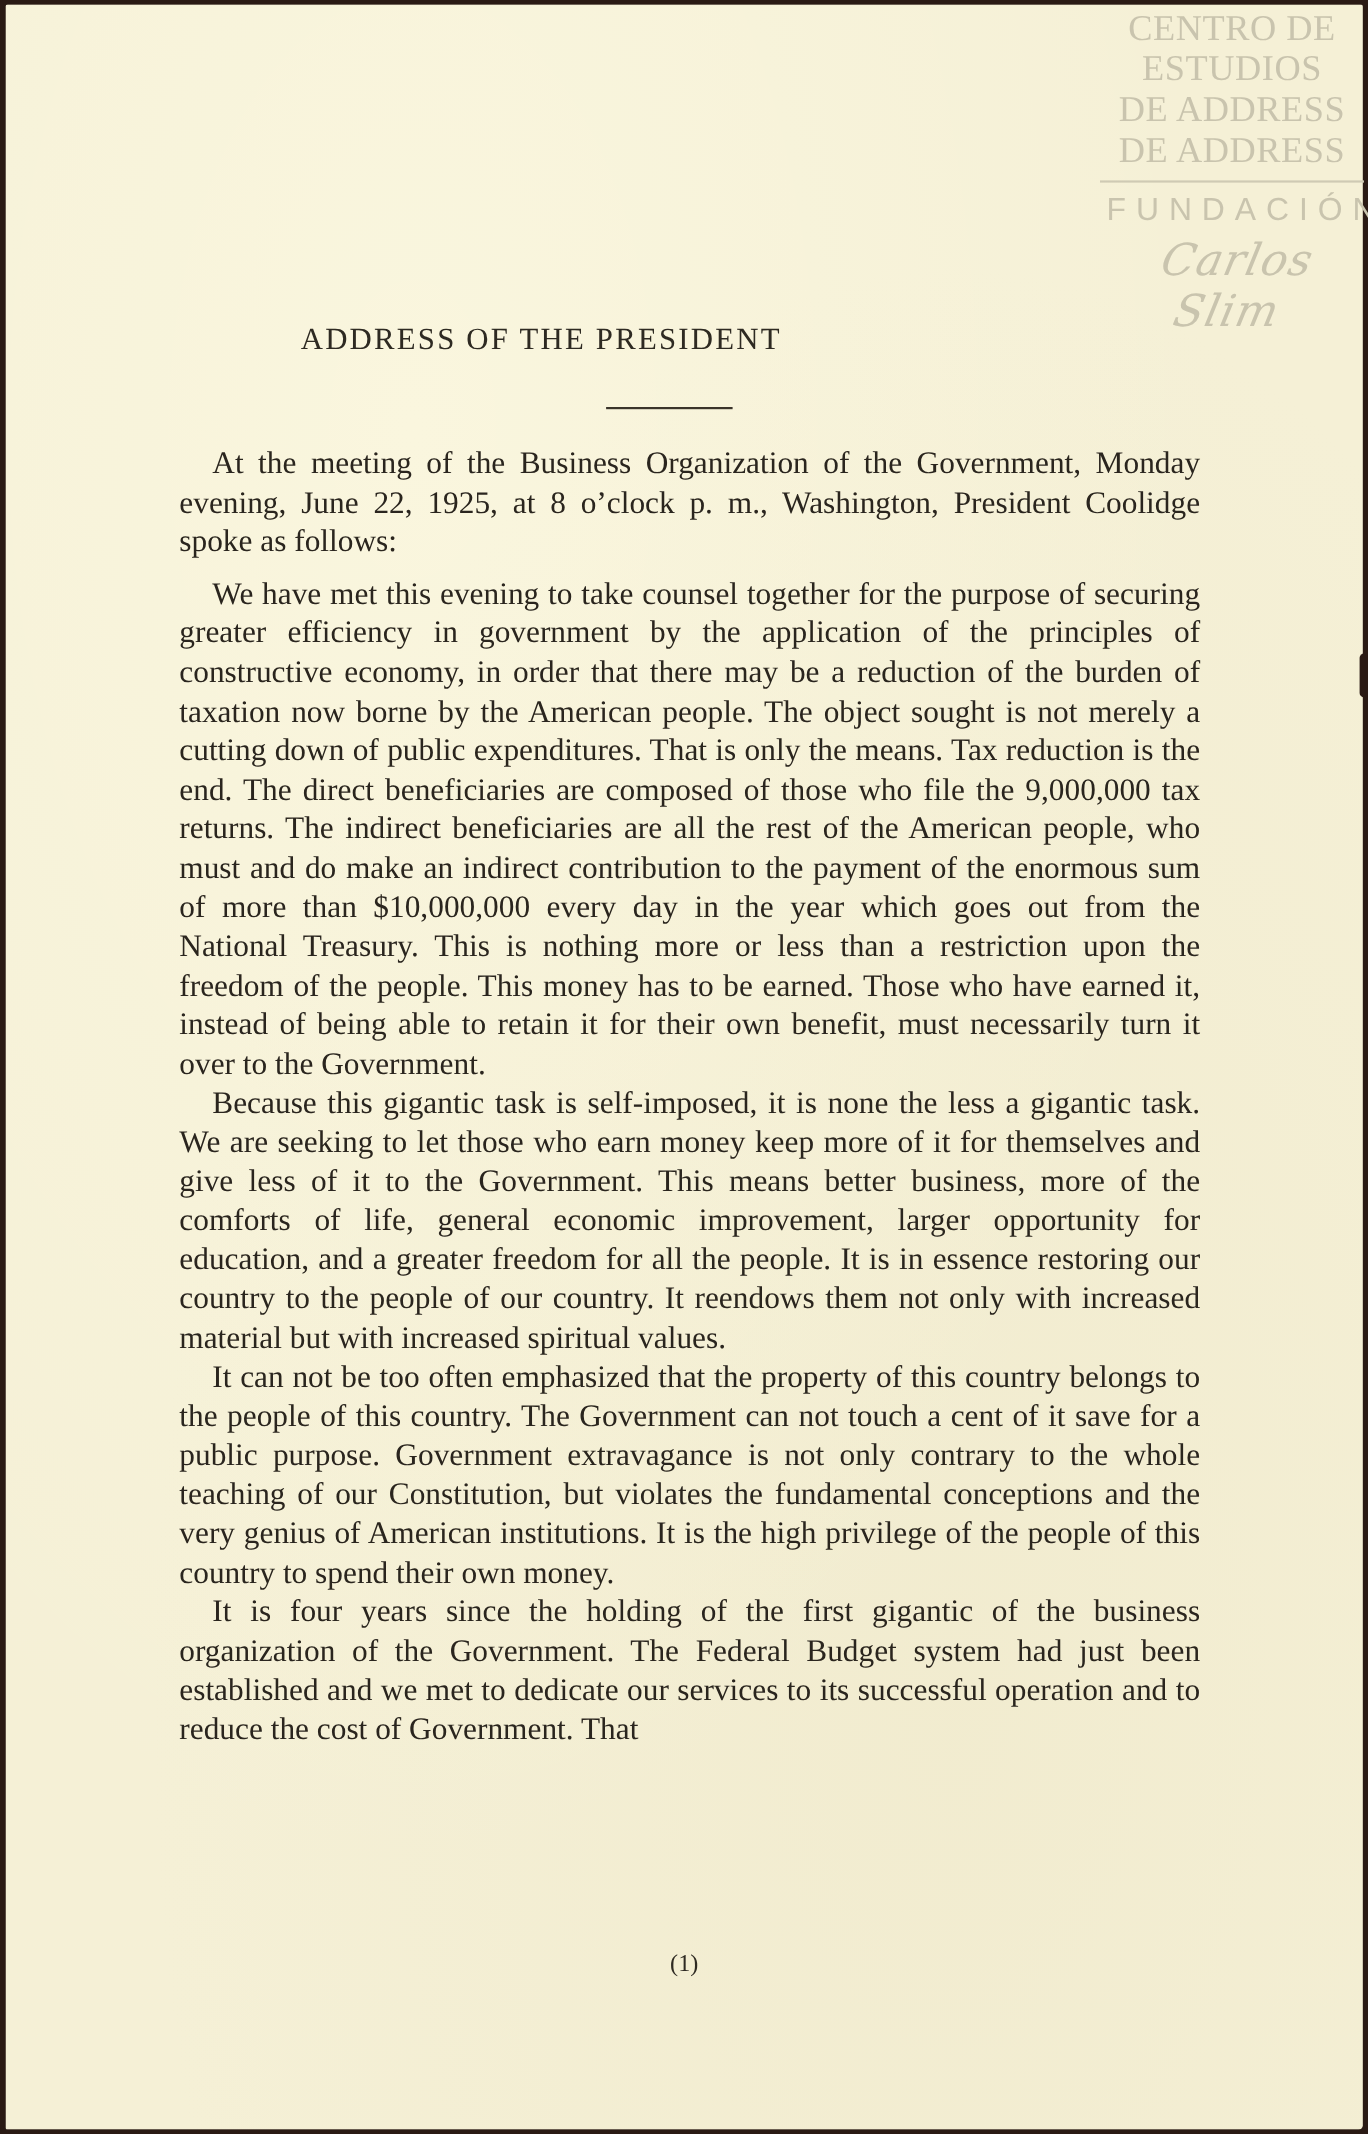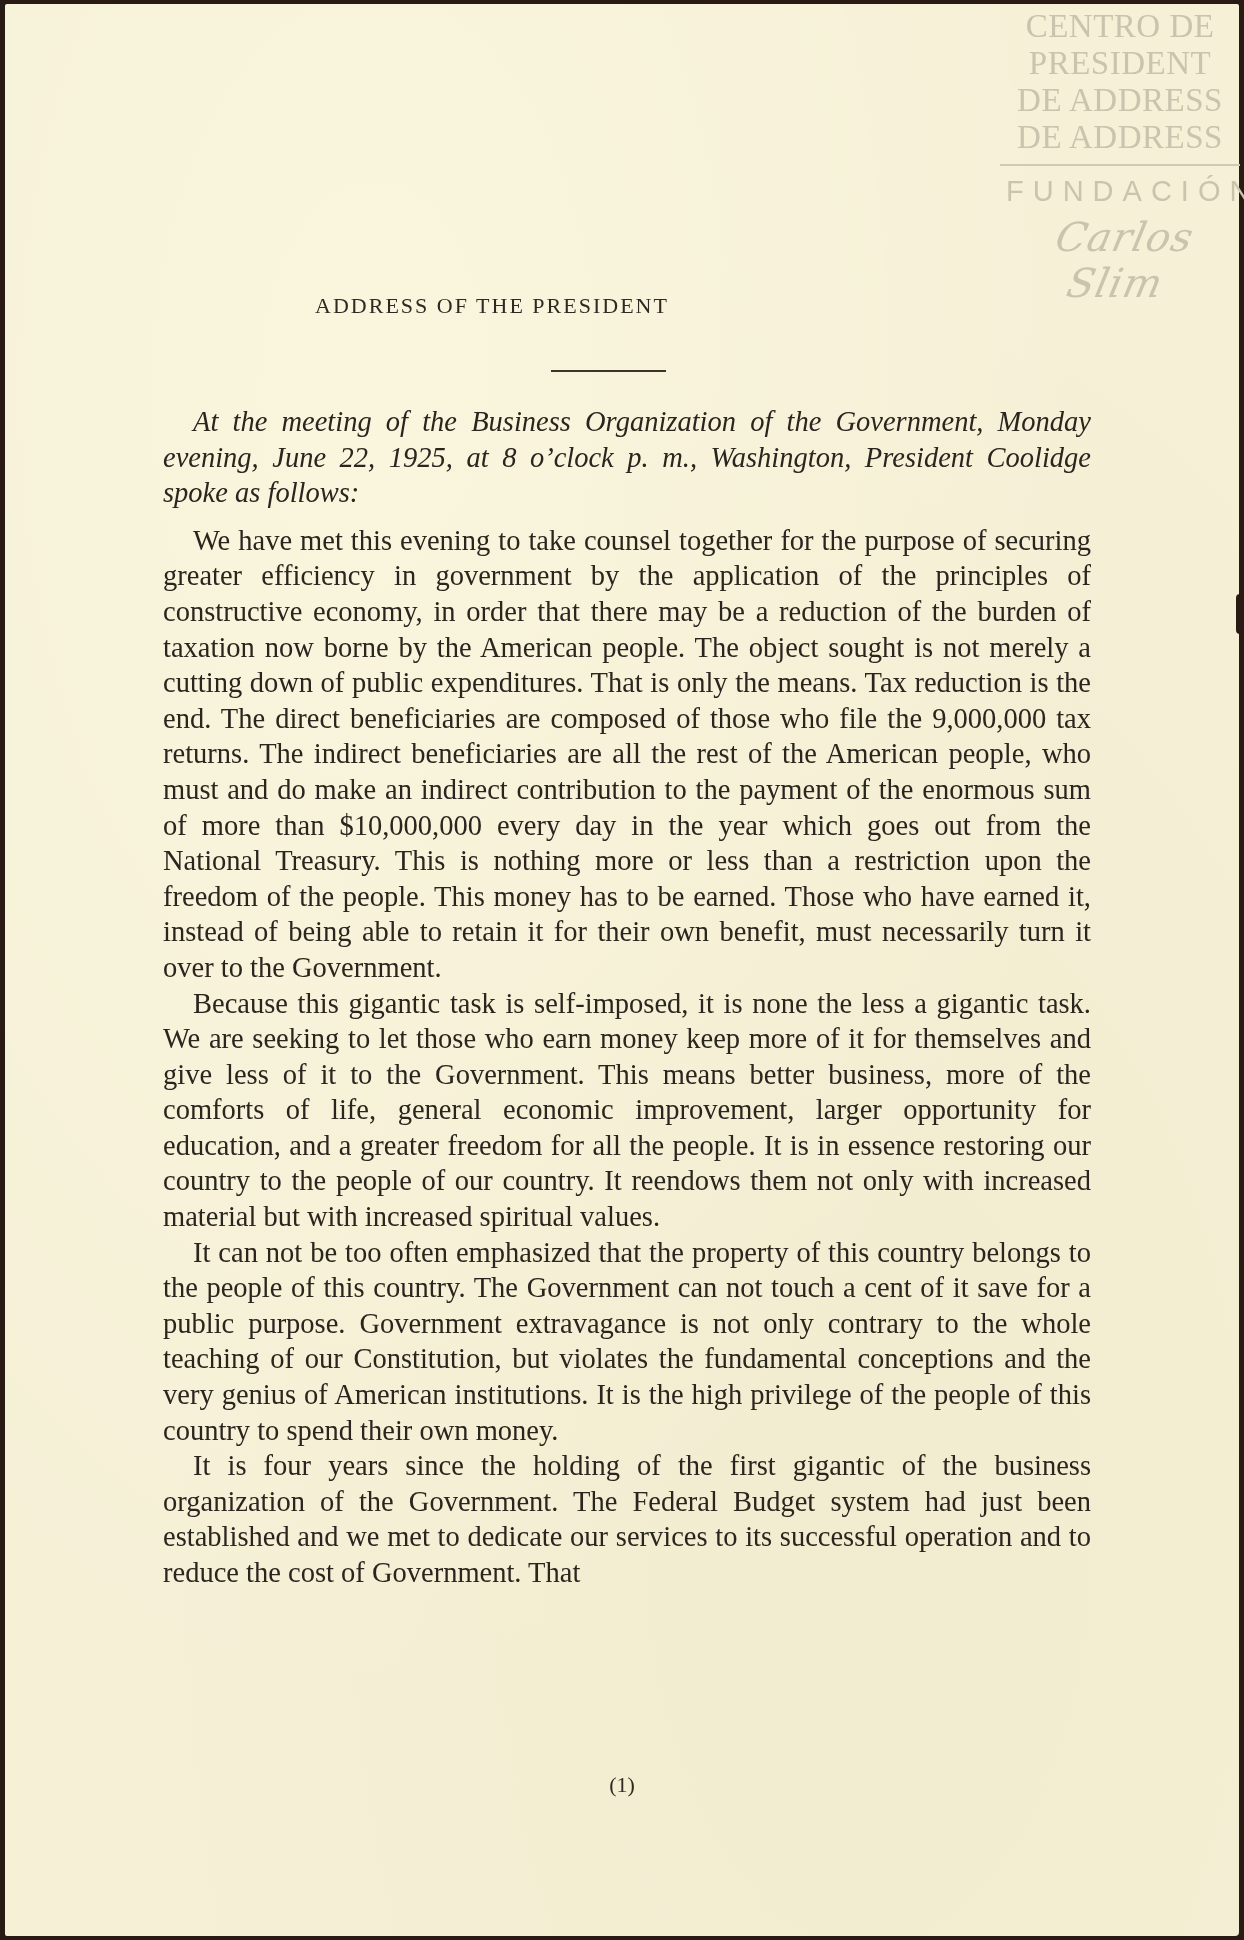--- a/index.html
+++ b/index.html
@@ -63,21 +63,21 @@
       transform: skewX(-12deg);
       margin-top: 4px;
     }
     .title {
       position: absolute;
       left: 0;
       width: 984px;
       top: 293px;
       text-align: center;
       font-family: "Liberation Serif", "DejaVu Serif", serif;
-      font-size: 22px;
+      font-size: 28px;
       letter-spacing: 2px;
       color: #2e2a22;
     }
     .title-rule {
       position: absolute;
       left: 551px;
       top: 370px;
       width: 115px;
       height: 2px;
       background: #3a342a;
@@ -93,21 +93,20 @@
       text-align: justify;
       color: #2a251e;
     }
     .body-text p {
       margin: 0;
       text-indent: 30px;
       hyphens: auto;
     }
     .intro {
       margin-bottom: 12px !important;
-      font-style: italic;
     }
     .salutation {
       font-style: italic;
       text-indent: 0 !important;
       margin: 0;
     }
     .page-number {
       position: absolute;
       left: 0;
       width: 1234px;
@@ -127,21 +126,21 @@
       border-radius: 4px 0 0 4px;
     }
   </style>
 </head>
 <body>
 
 <div class="page">
 
   <div class="watermark">
     <div class="wm-line">CENTRO DE</div>
-    <div class="wm-line">PRESIDENT</div>
+    <div class="wm-line">ESTUDIOS</div>
     <div class="wm-line">DE ADDRESS</div>
     <div class="wm-line">DE ADDRESS</div>
     <div class="wm-rule"></div>
     <div class="wm-fundacion">FUNDACIÓN</div>
     <div class="wm-signature">Carlos Slim</div>
   </div>
 
   <div class="edge-notch"></div>
 
   <div class="page-number">(1)</div>

